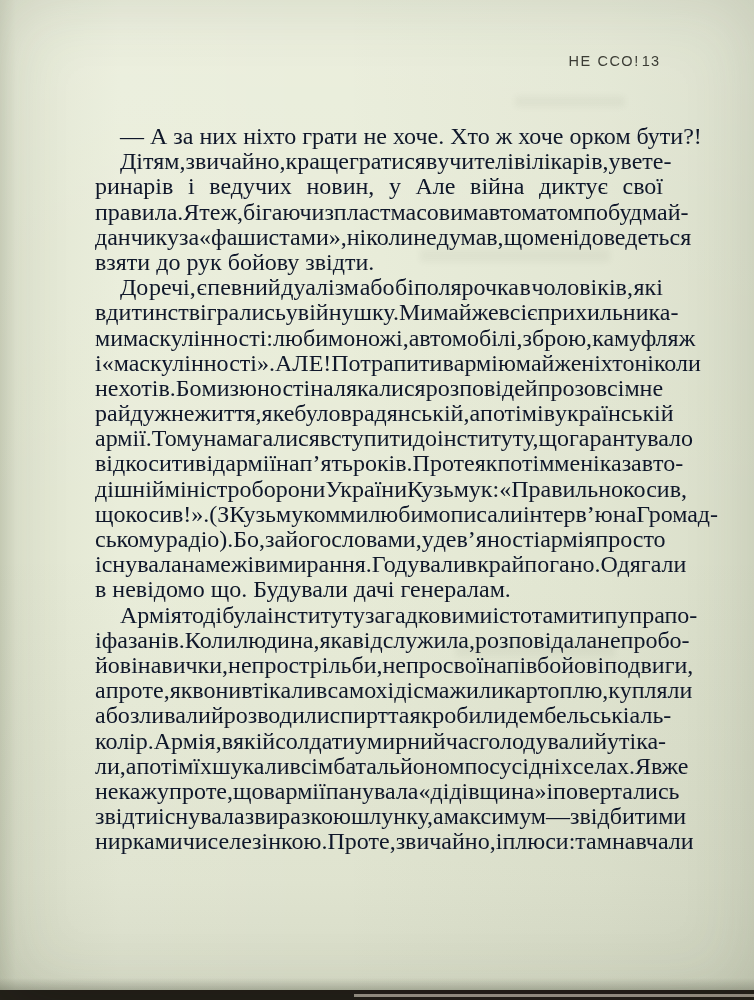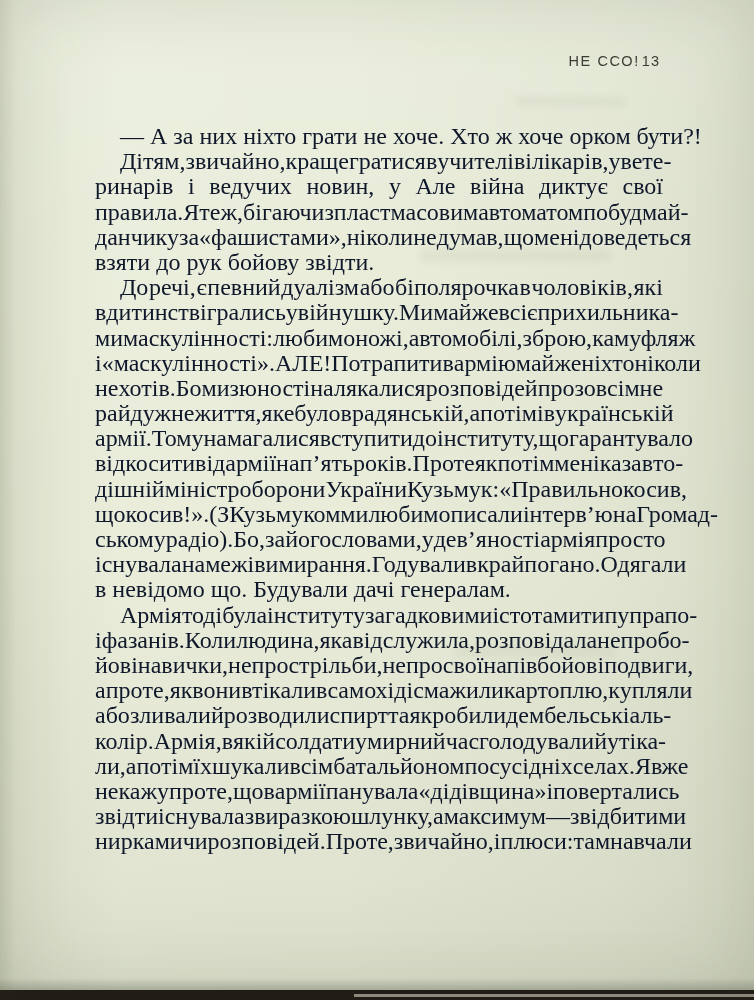--- a/index.html
+++ b/index.html
@@ -406,21 +406,21 @@
       <span>шлунку,</span>
       <span>а</span>
       <span>максимум</span>
       <span>—</span>
       <span>з</span>
       <span>відбитими</span>
     </div>
   <div class="line j">
       <span>нирками</span>
       <span>чи</span>
-      <span>розповідей.</span>
+      <span>селезінкою.</span>
       <span>Проте,</span>
       <span>звичайно,</span>
       <span>і</span>
       <span>плюси:</span>
       <span>там</span>
       <span>навчали</span>
     </div>
 </div>
 
 <div class="showthrough st1"></div>

